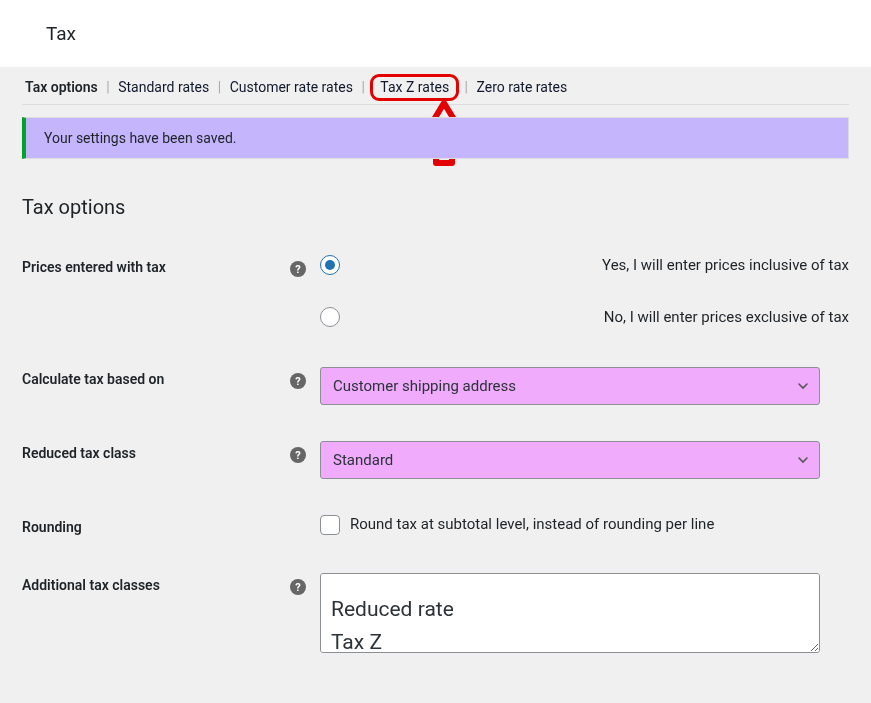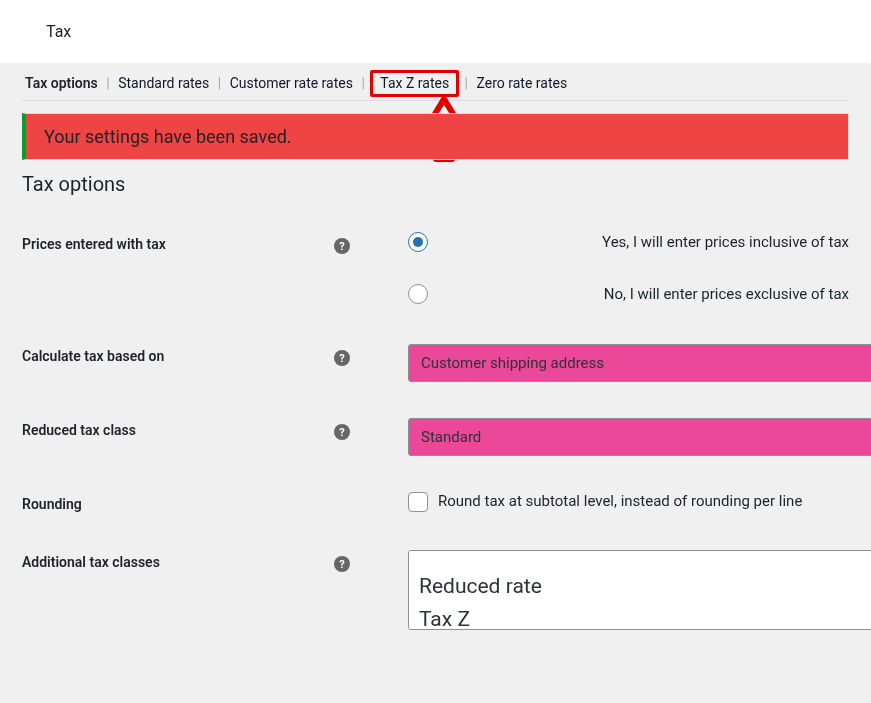--- a/index.html
+++ b/index.html
@@ -9,21 +9,21 @@
     font-size: 14px;
     color: #1d2327;
     background: #f0f0f1;
     width: 871px;
     height: 703px;
     overflow: hidden;
   }
   .header {
     background: #fff;
     padding: 22px 0 22px 46px;
-    font-size: 16px;
+    font-size: 19px;
     font-weight: 400;
     color: #1d2327;
   }
   .content { padding: 0 22px; }
   .tabs {
     padding: 12px 0 9px 0;
     border-bottom: 1px solid #dcdcde;
     font-size: 14px;
   }
   .tab-item {
@@ -35,57 +35,56 @@
     color: #1d2327;
     font-weight: 600;
   }
   .tab-sep {
     color: #aaa;
     margin: 0 2px;
   }
   .tab-highlight {
     border: 3px solid #e30000;
     padding: 2px 4px 3px 4px;
-    border-radius: 2px;
+    border-radius: 9px;
     display: inline;
   }
   .arrow-wrap {
     position: relative;
     height: 0;
   }
   .arrow-svg {
     position: absolute;
     left: 395px;
     top: -12px;
     width: 54px;
     height: 86px;
     pointer-events: none;
   }
   .notice {
-    background: #ef4444;
+    background: #c4b5fd;
     border-left: 4px solid #00a32a;
     border-right: 1px solid #dcdcde;
     border-top: 1px solid #dcdcde;
     border-bottom: 1px solid #dcdcde;
     padding: 12px 18px;
-    margin: 12px 0 12px 0;
-    font-size: 18px;
+    margin: 12px 0 36px 0;
+    font-size: 14px;
     position: relative;
   }
   .section-title {
     font-size: 20px;
     font-weight: 400;
     margin: 10px 0 36px 0;
     color: #1d2327;
   }
   .form-row {
     display: flex;
     align-items: flex-start;
     margin-bottom: 36px;
-    gap: 44px;
   }
   .form-row.tall { margin-bottom: 34px; }
   .form-label {
     width: 268px;
     flex-shrink: 0;
     font-weight: 600;
     font-size: 14px;
     color: #1d2327;
     padding-top: 4px;
   }
@@ -141,21 +140,21 @@
   }
   .select-wrap {
     position: relative;
     width: 500px;
   }
   .select-box {
     width: 100%;
     height: 38px;
     border: 1px solid #8c8f94;
     border-radius: 3px;
-    background: #ec4899;
+    background: #f0abfc;
     padding: 0 32px 0 12px;
     font-size: 15px;
     color: #2c3338;
     display: flex;
     align-items: center;
     cursor: pointer;
   }
   .chevron {
     position: absolute;
     right: 10px;

